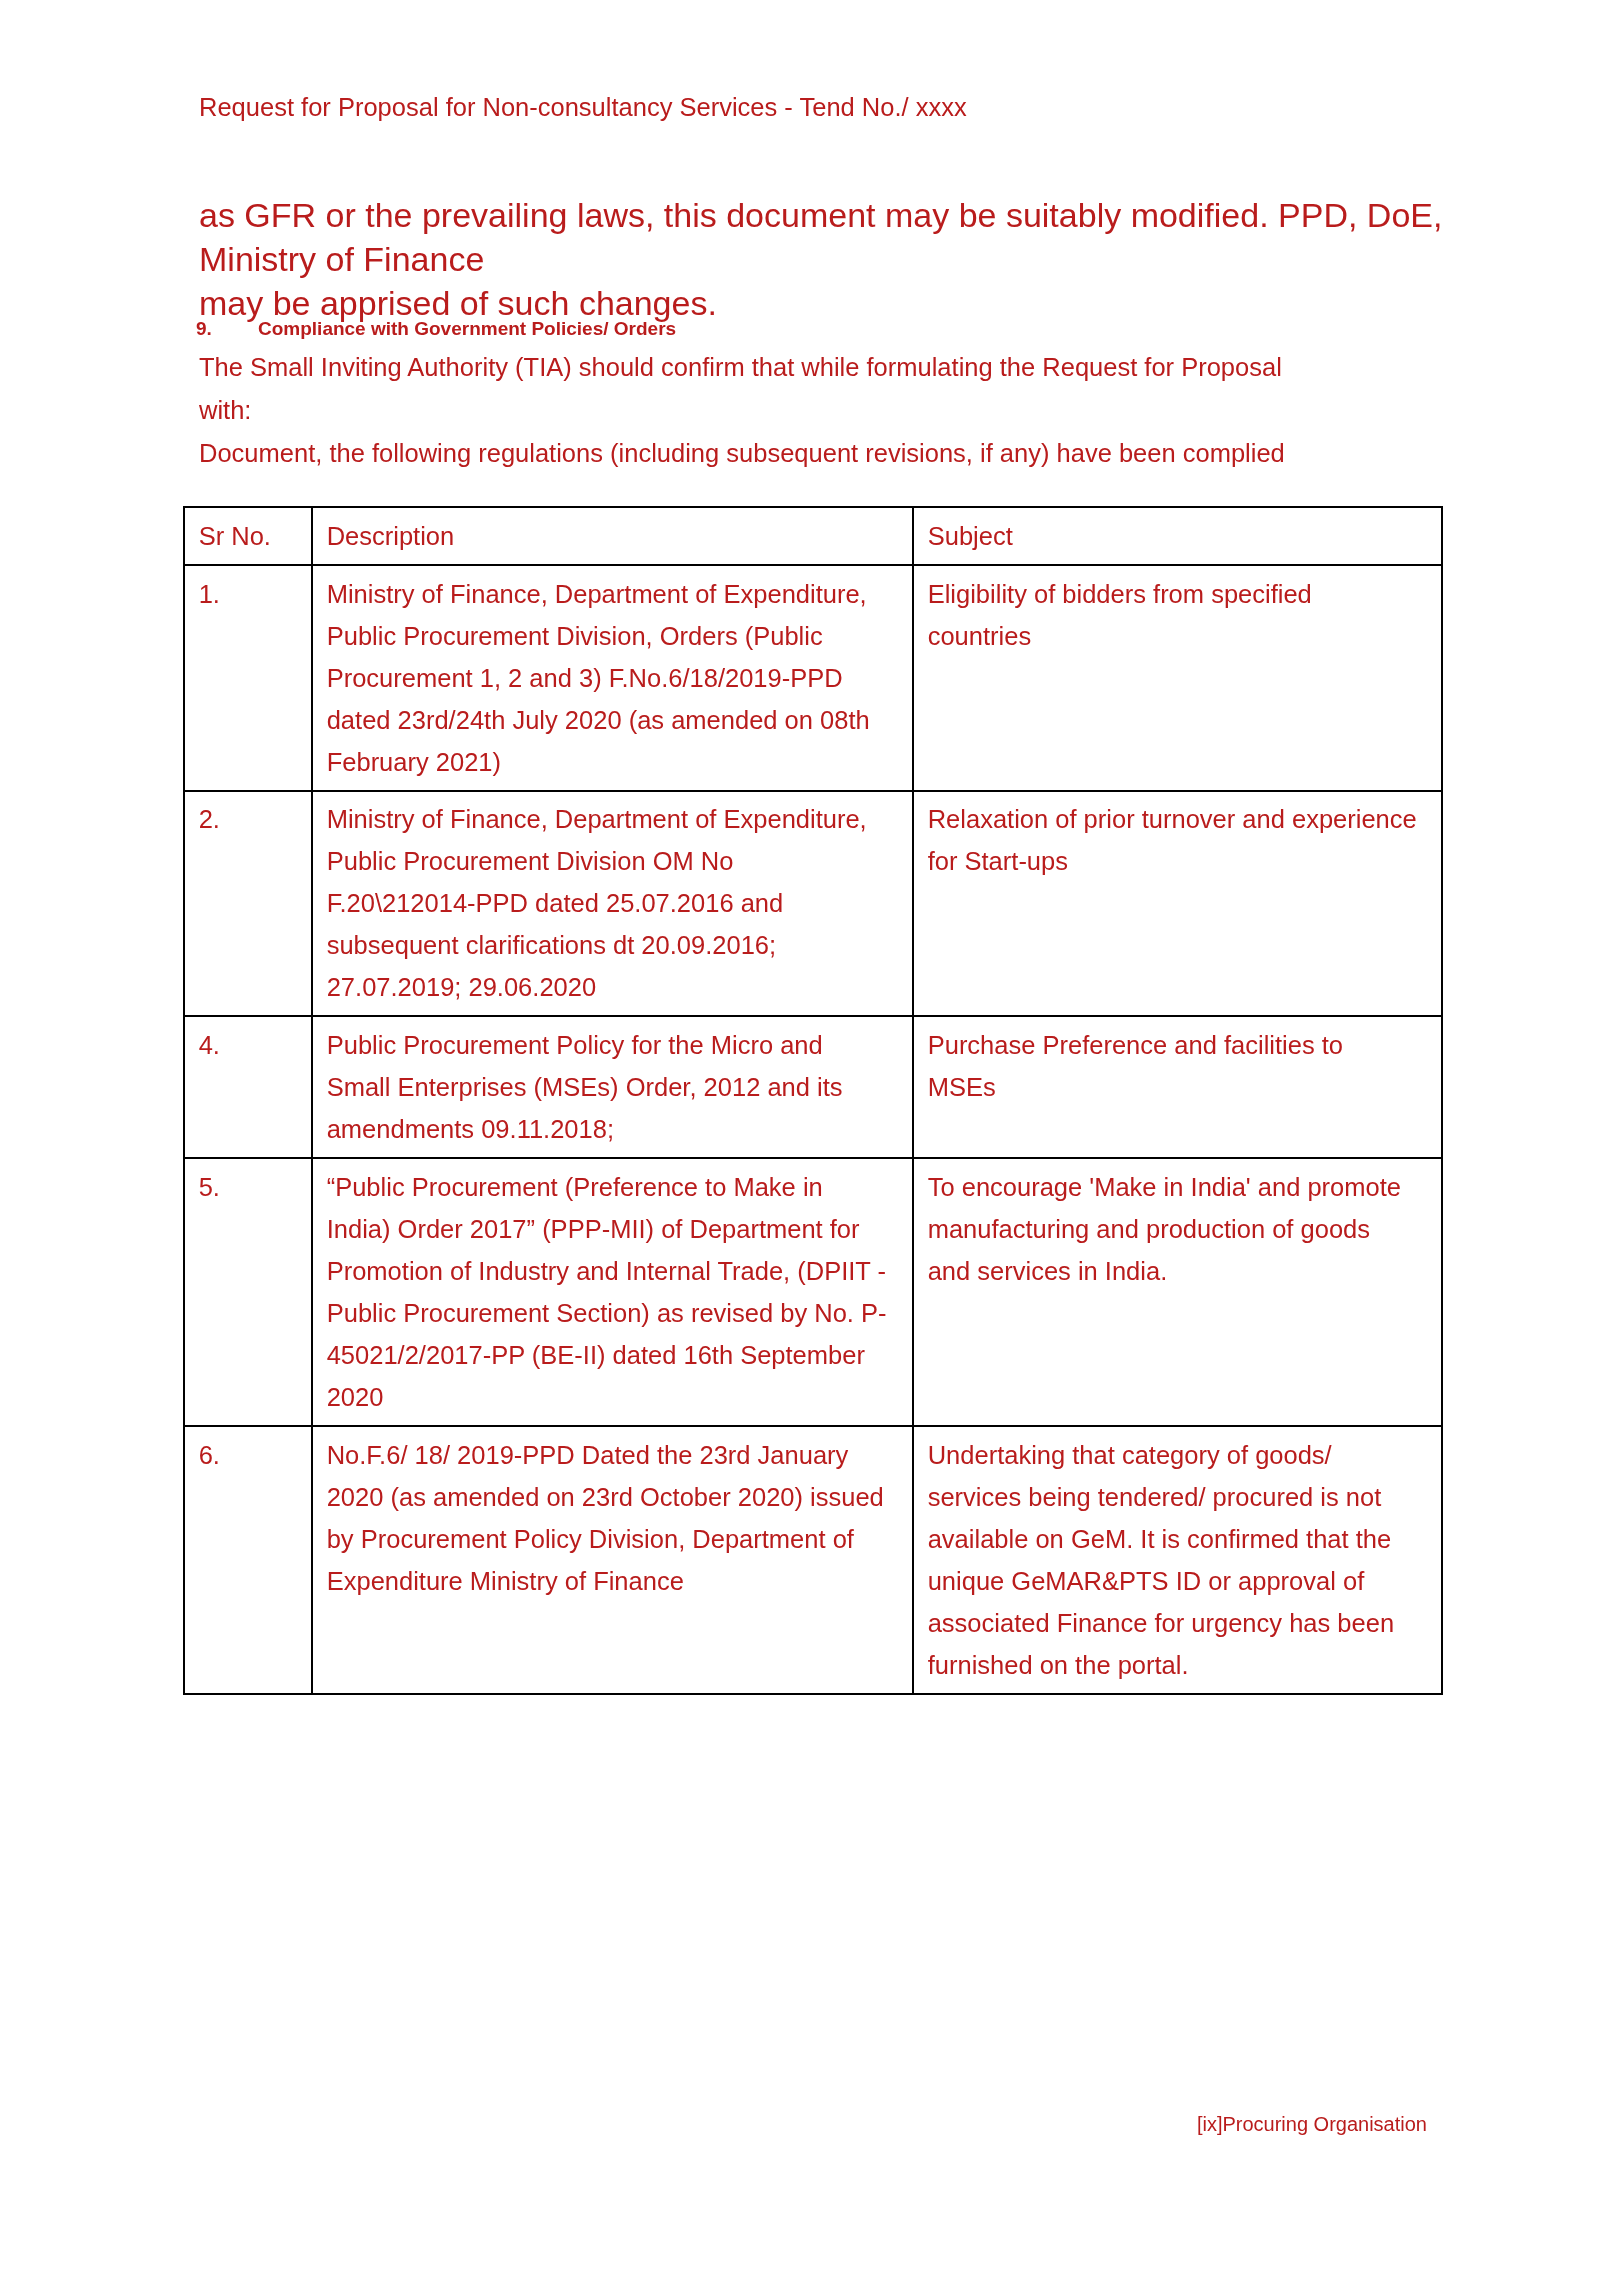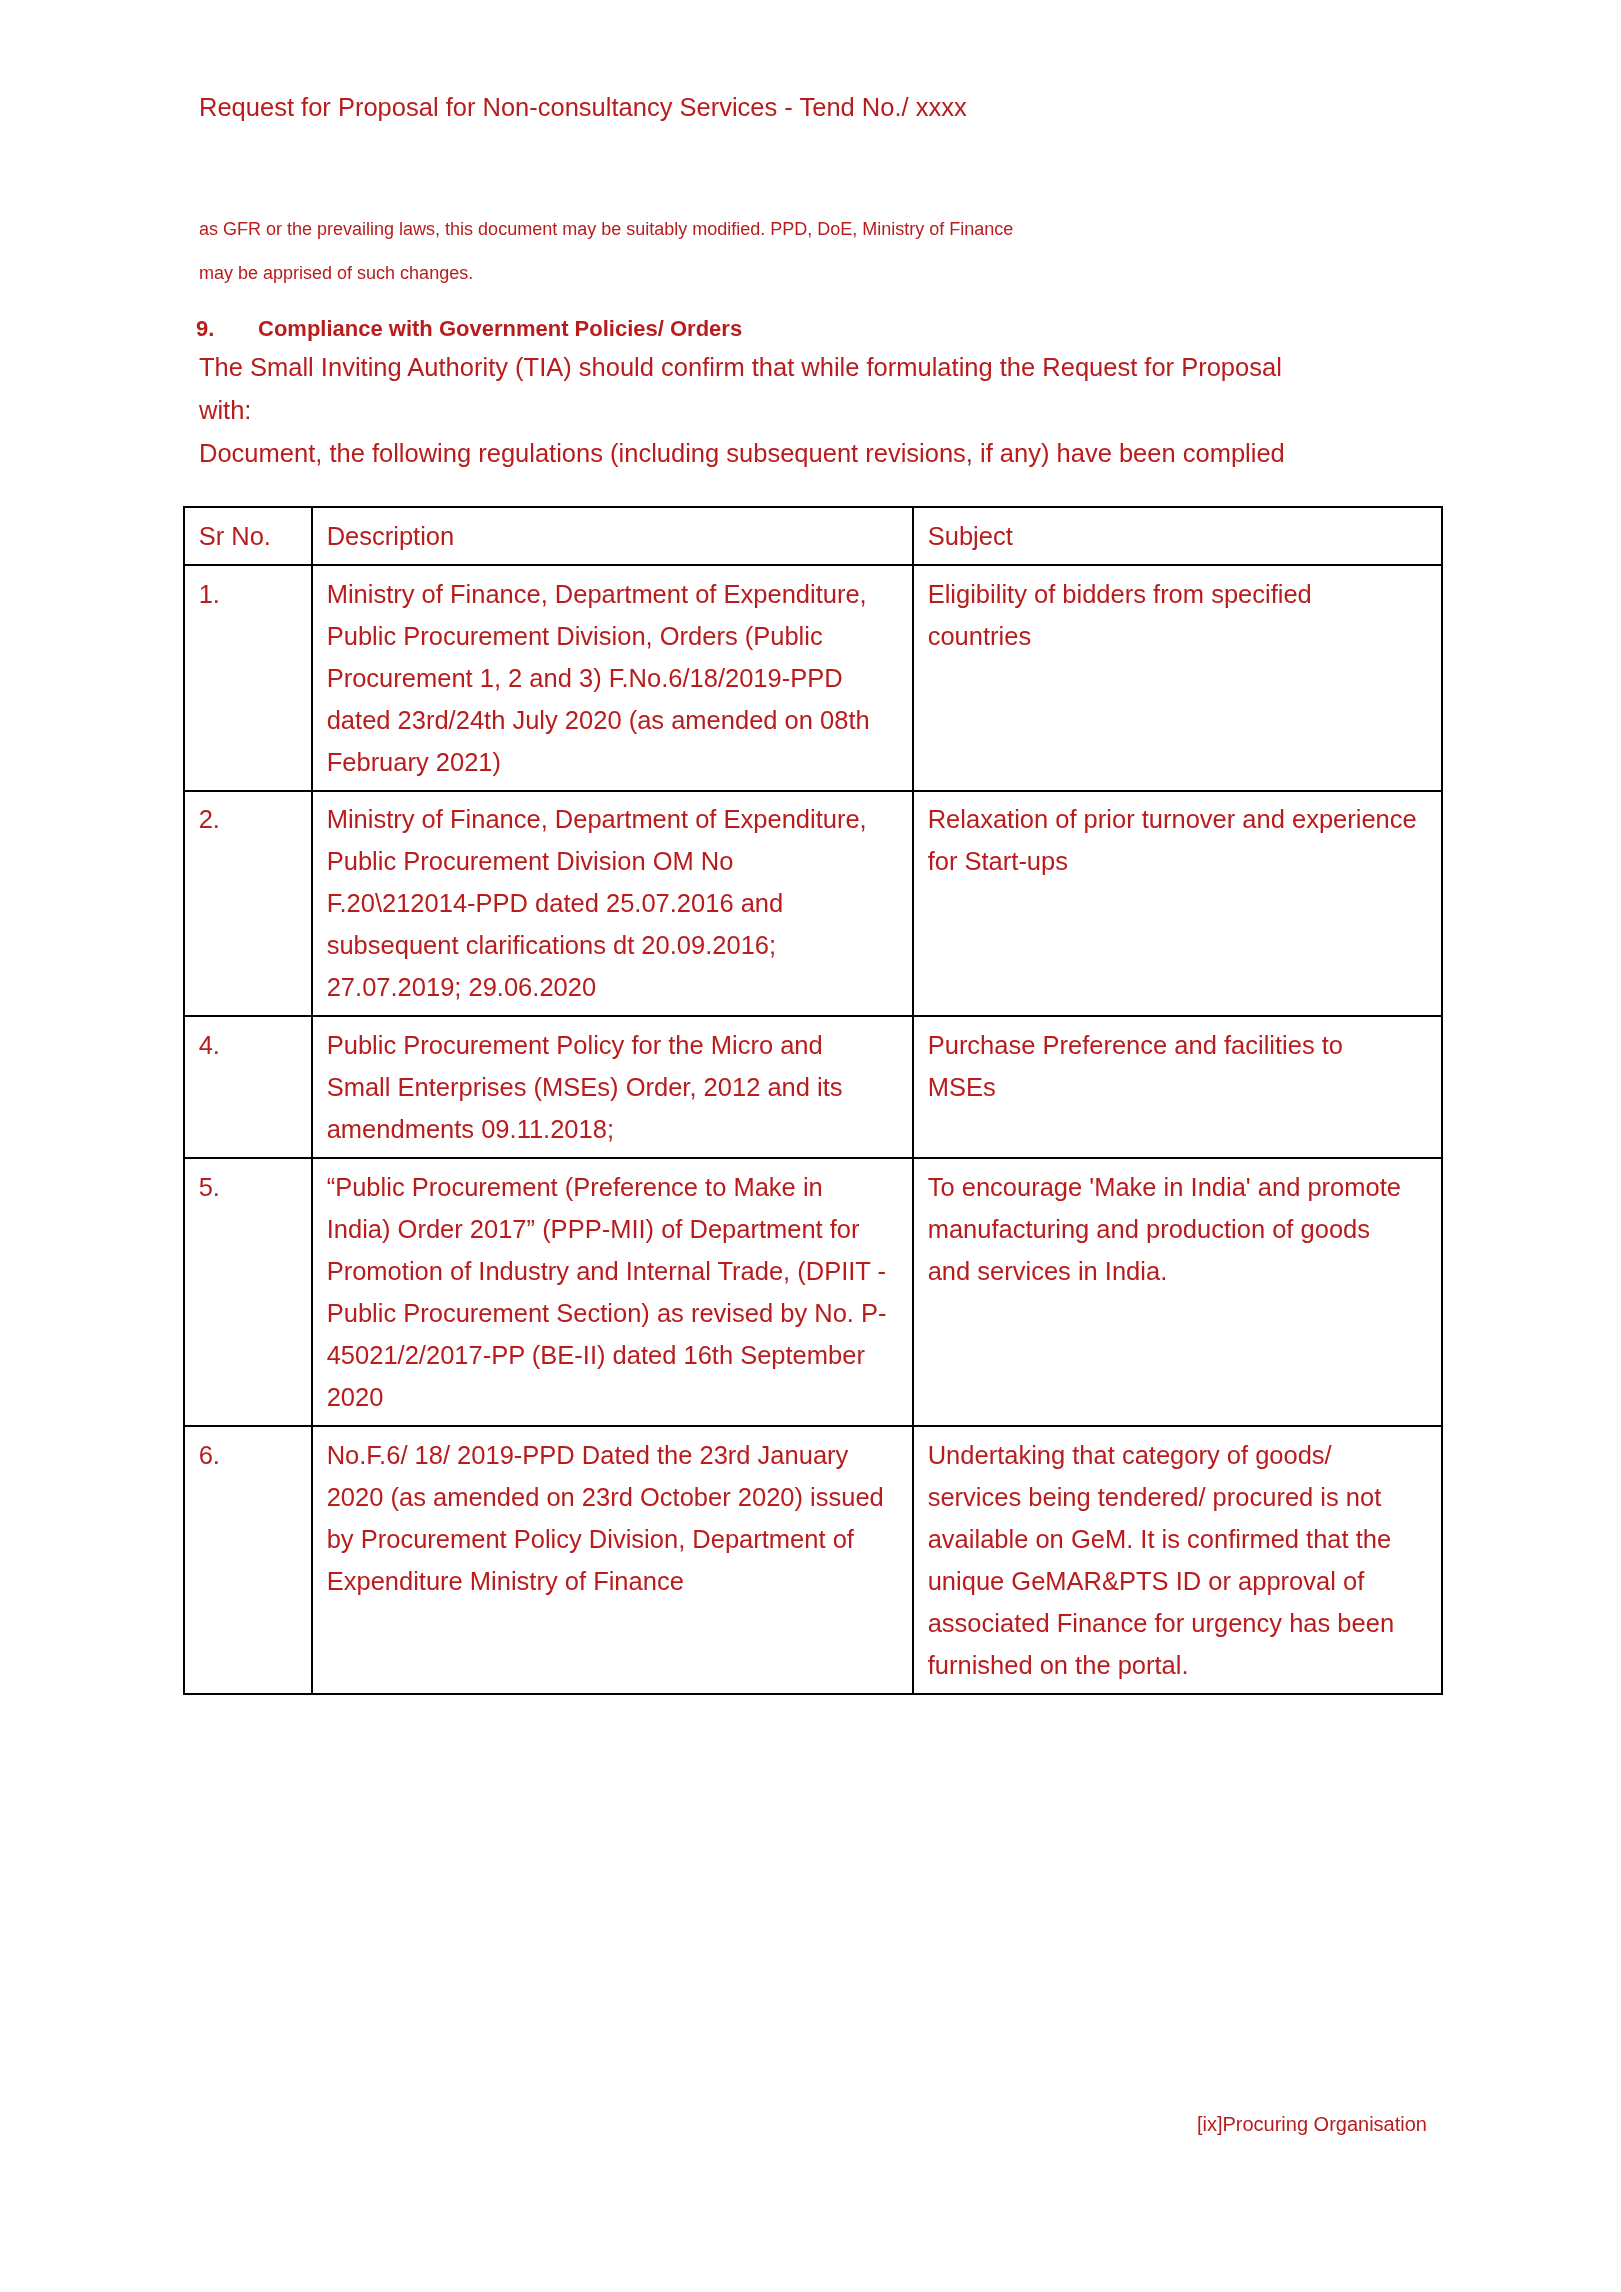--- a/index.html
+++ b/index.html
@@ -20,30 +20,30 @@
     position: absolute;
     left: 199px;
     top: 92px;
     font-size: 25.5px;
     line-height: 31px;
     white-space: nowrap;
   }
   .intro-para {
     position: absolute;
     left: 199px;
-    top: 207px;
+    top: 193px;
     width: 1245px;
-    font-size: 18px;
+    font-size: 34px;
     line-height: 44px;
   }
   .section-heading {
     position: absolute;
     left: 196px;
     top: 310px;
-    font-size: 22px;
+    font-size: 19px;
     font-weight: 700;
     line-height: 37px;
     white-space: nowrap;
   }
   .section-heading .h-num {
     display: inline-block;
     width: 62px;
   }
   .section-body {
     position: absolute;

